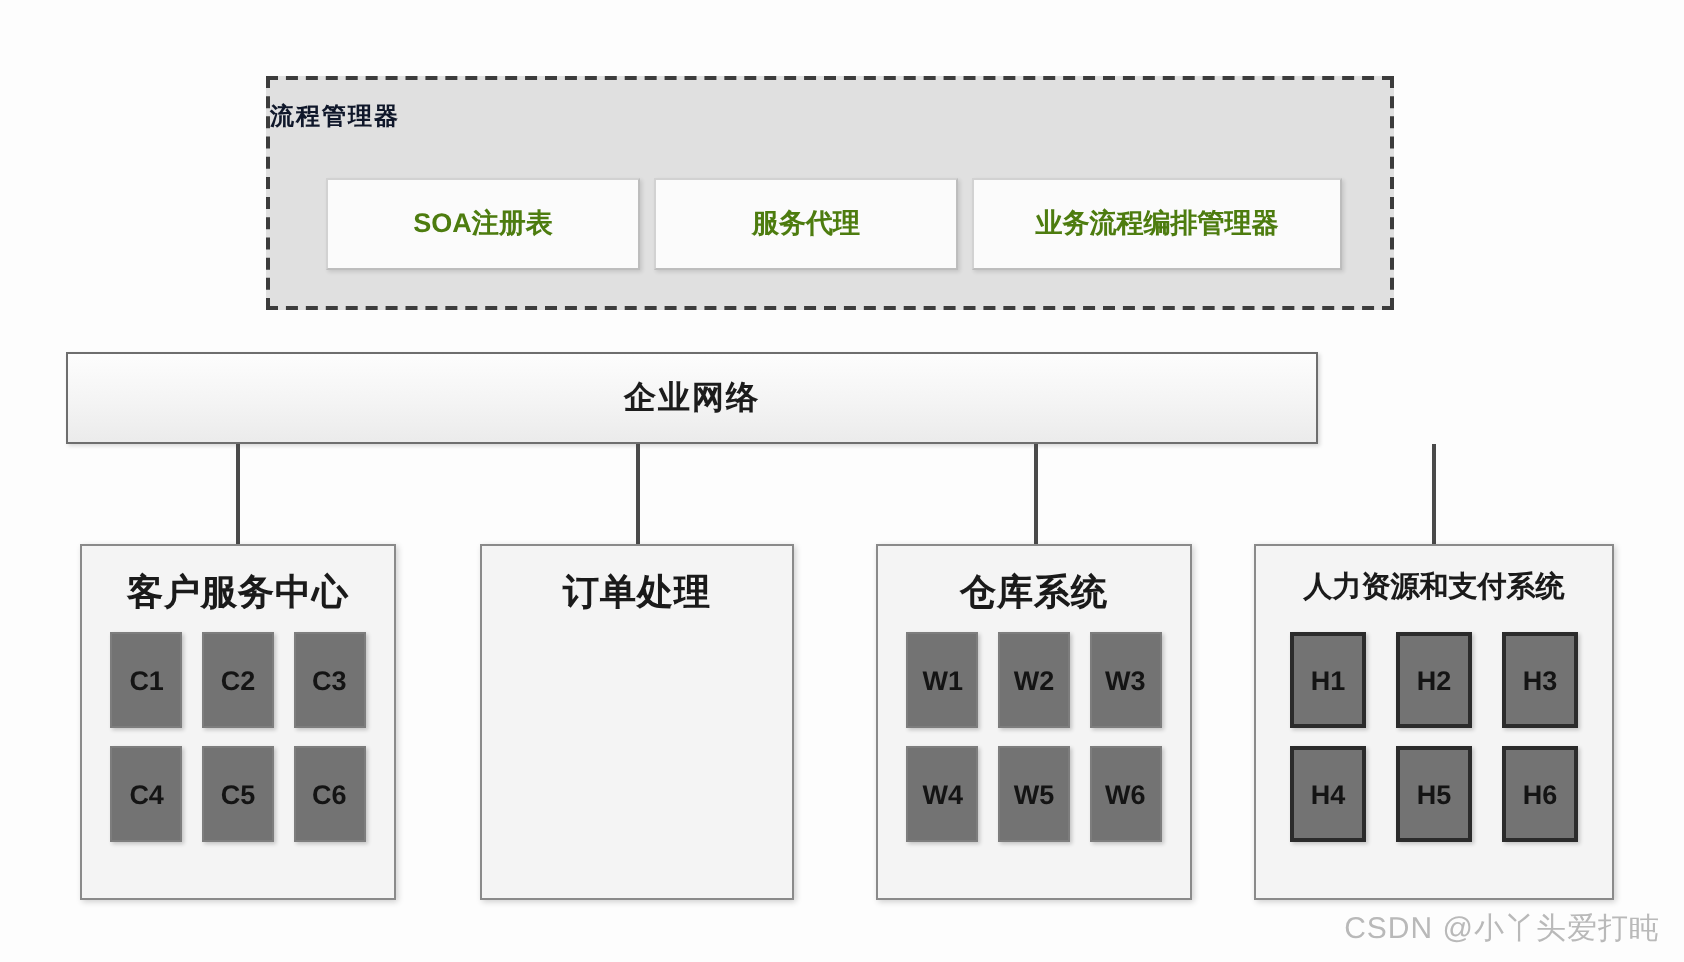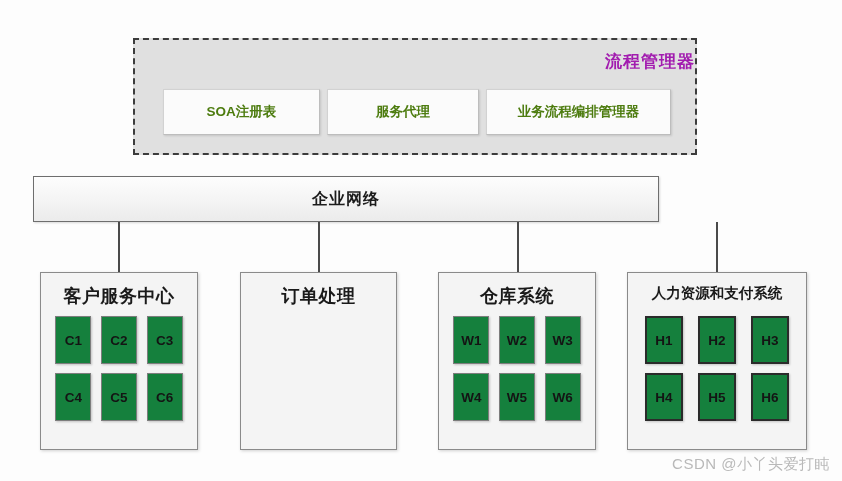--- a/index.html
+++ b/index.html
@@ -27,24 +27,24 @@
     height: 117px;
     border: 2px dashed #3c3c3c;
     background: #e0e0e0;
     box-sizing: border-box;
   }
   .pm-title {
     position: absolute;
     top: 10px;
     left: 0;
     width: 100%;
-    text-align: right;
-    font-size: 17px;
-    font-weight: bold;
-    color: #a21caf;
+    text-align: left;
+    font-size: 12px;
+    font-weight: bold;
+    color: #0f172a;
     letter-spacing: 1px;
   }
   .pm-boxes {
     position: absolute;
     left: 28px;
     top: 49px;
     width: 508px;
     height: 46px;
     display: flex;
     justify-content: space-between;
@@ -130,21 +130,21 @@
     display: grid;
     grid-template-columns: repeat(3, 1fr);
     grid-auto-rows: 51px;
     column-gap: 9px;
     row-gap: 6px;
     justify-items: center;
   }
   .node {
     width: 36px;
     height: 48px;
-    background: #15803d;
+    background: #737373;
     border: 1px solid #7d7d7d;
     box-sizing: border-box;
     display: flex;
     align-items: center;
     justify-content: center;
     font-size: 13.5px;
     font-weight: bold;
     color: #141414;
     box-shadow: 1px 1px 2px rgba(0,0,0,0.2);
   }

